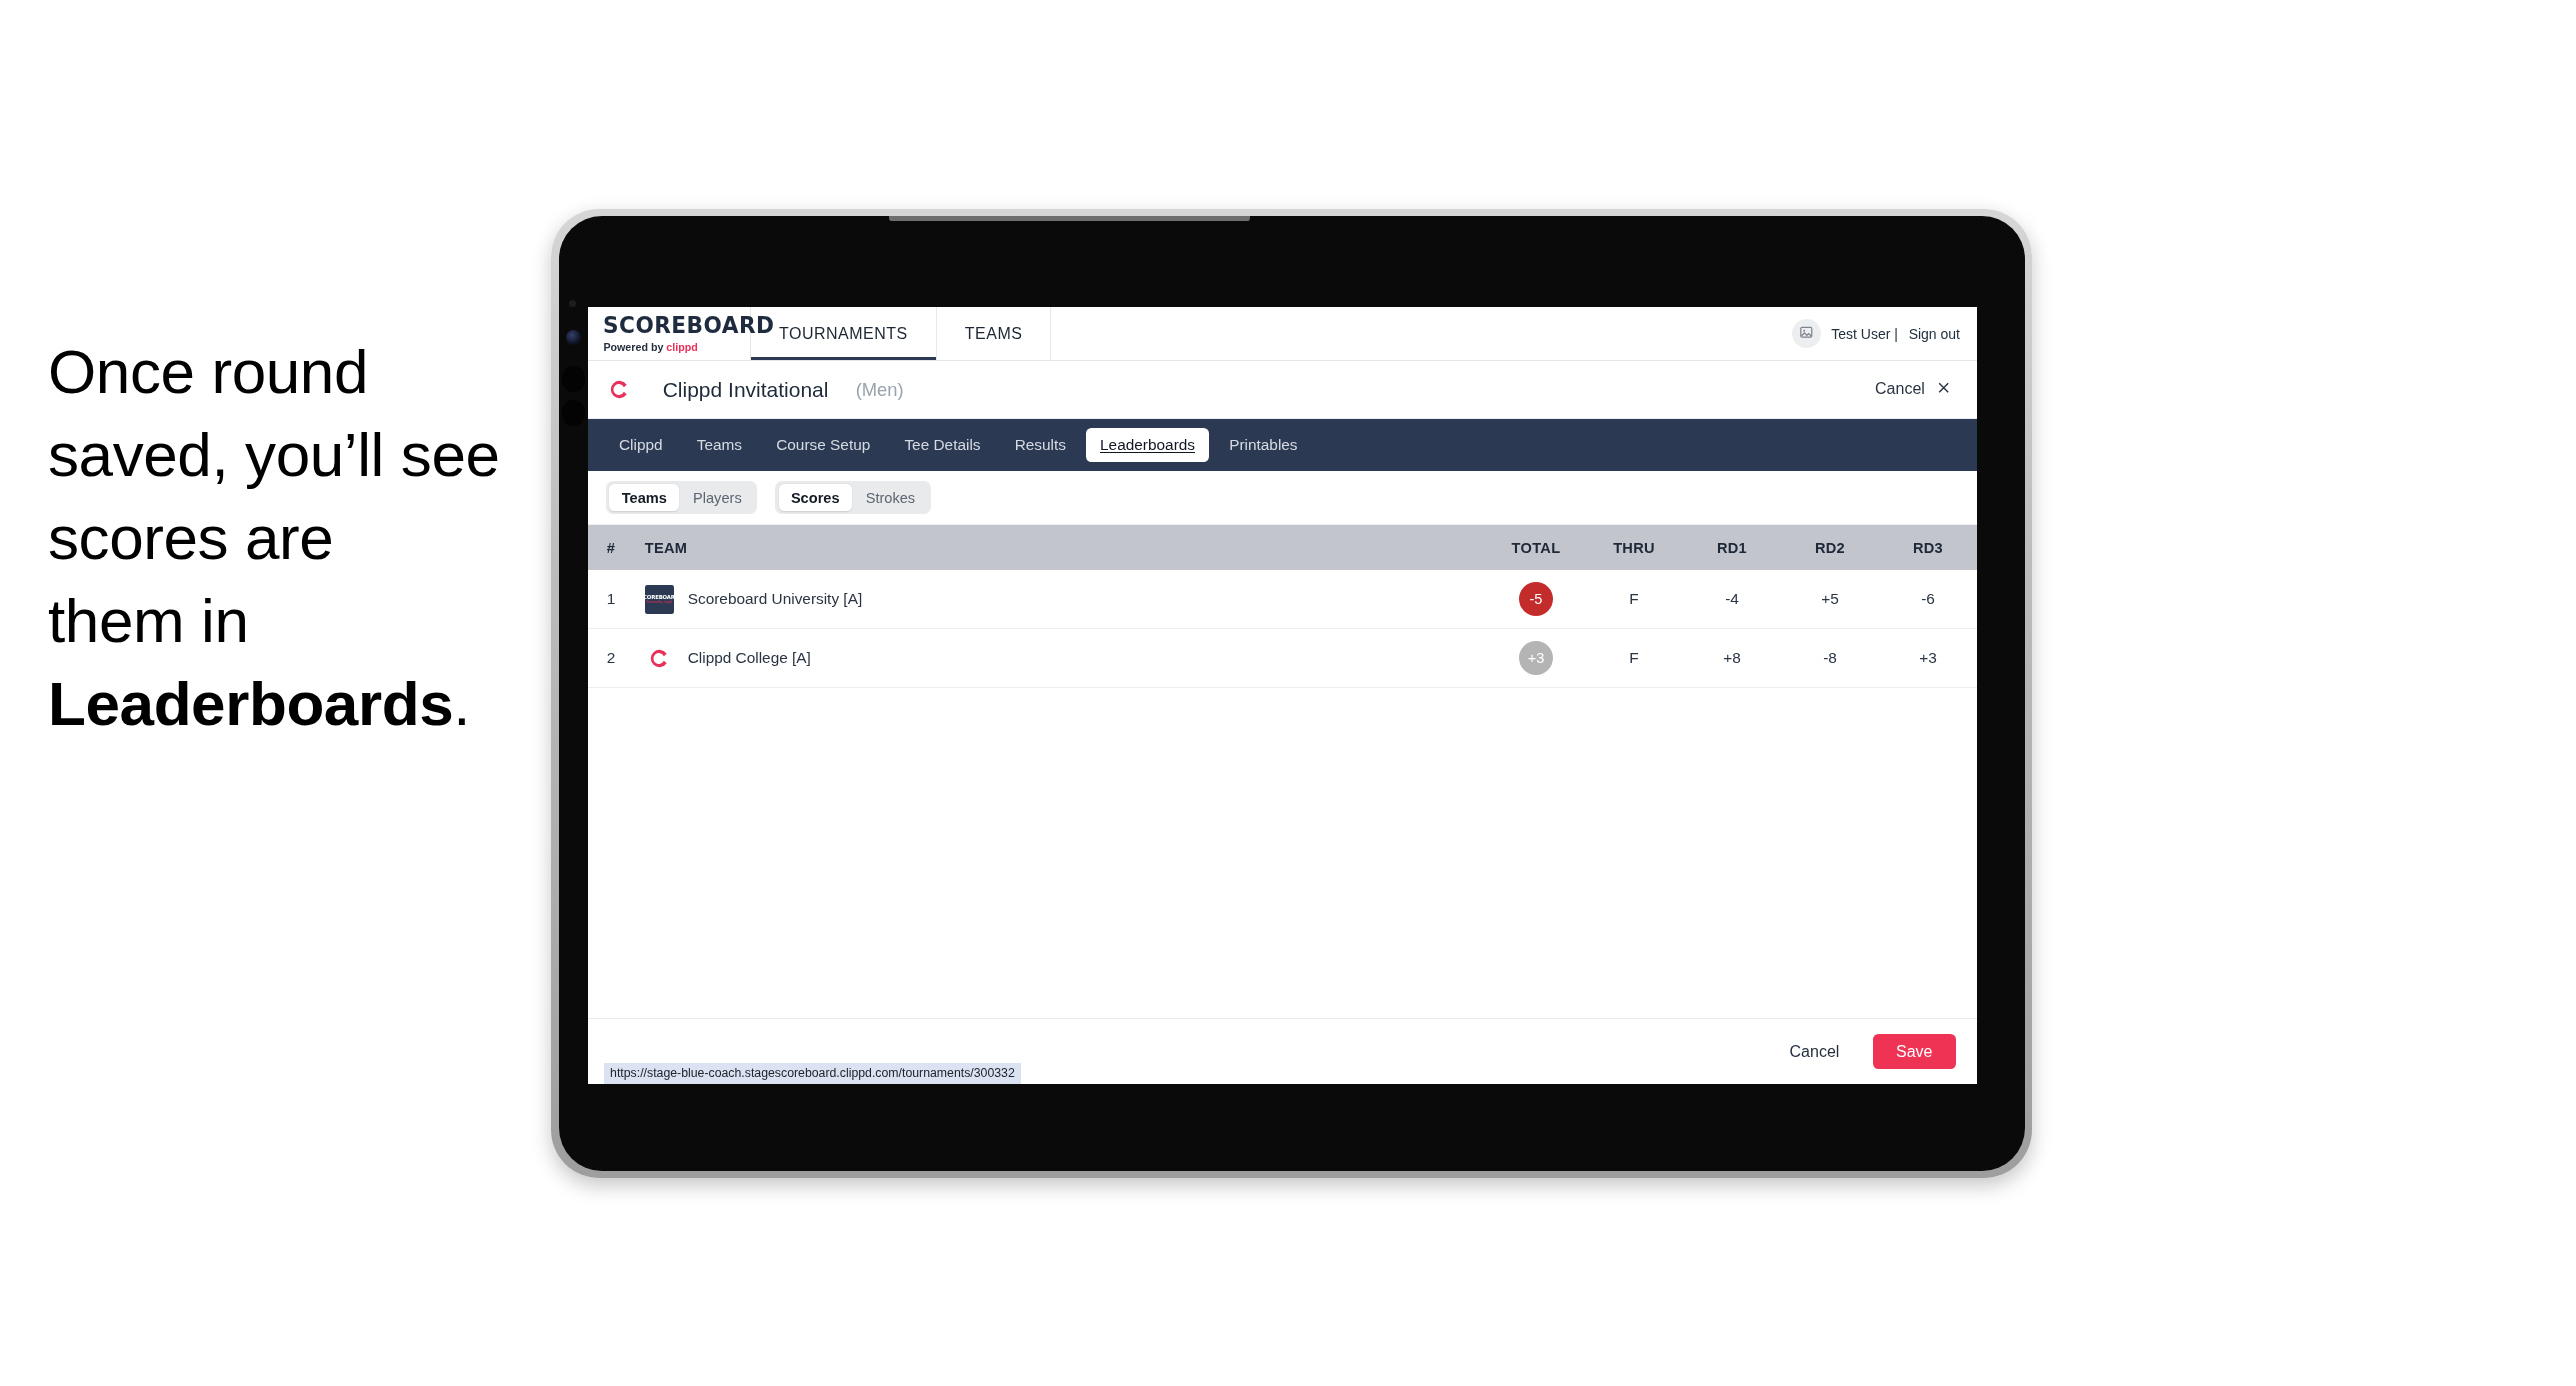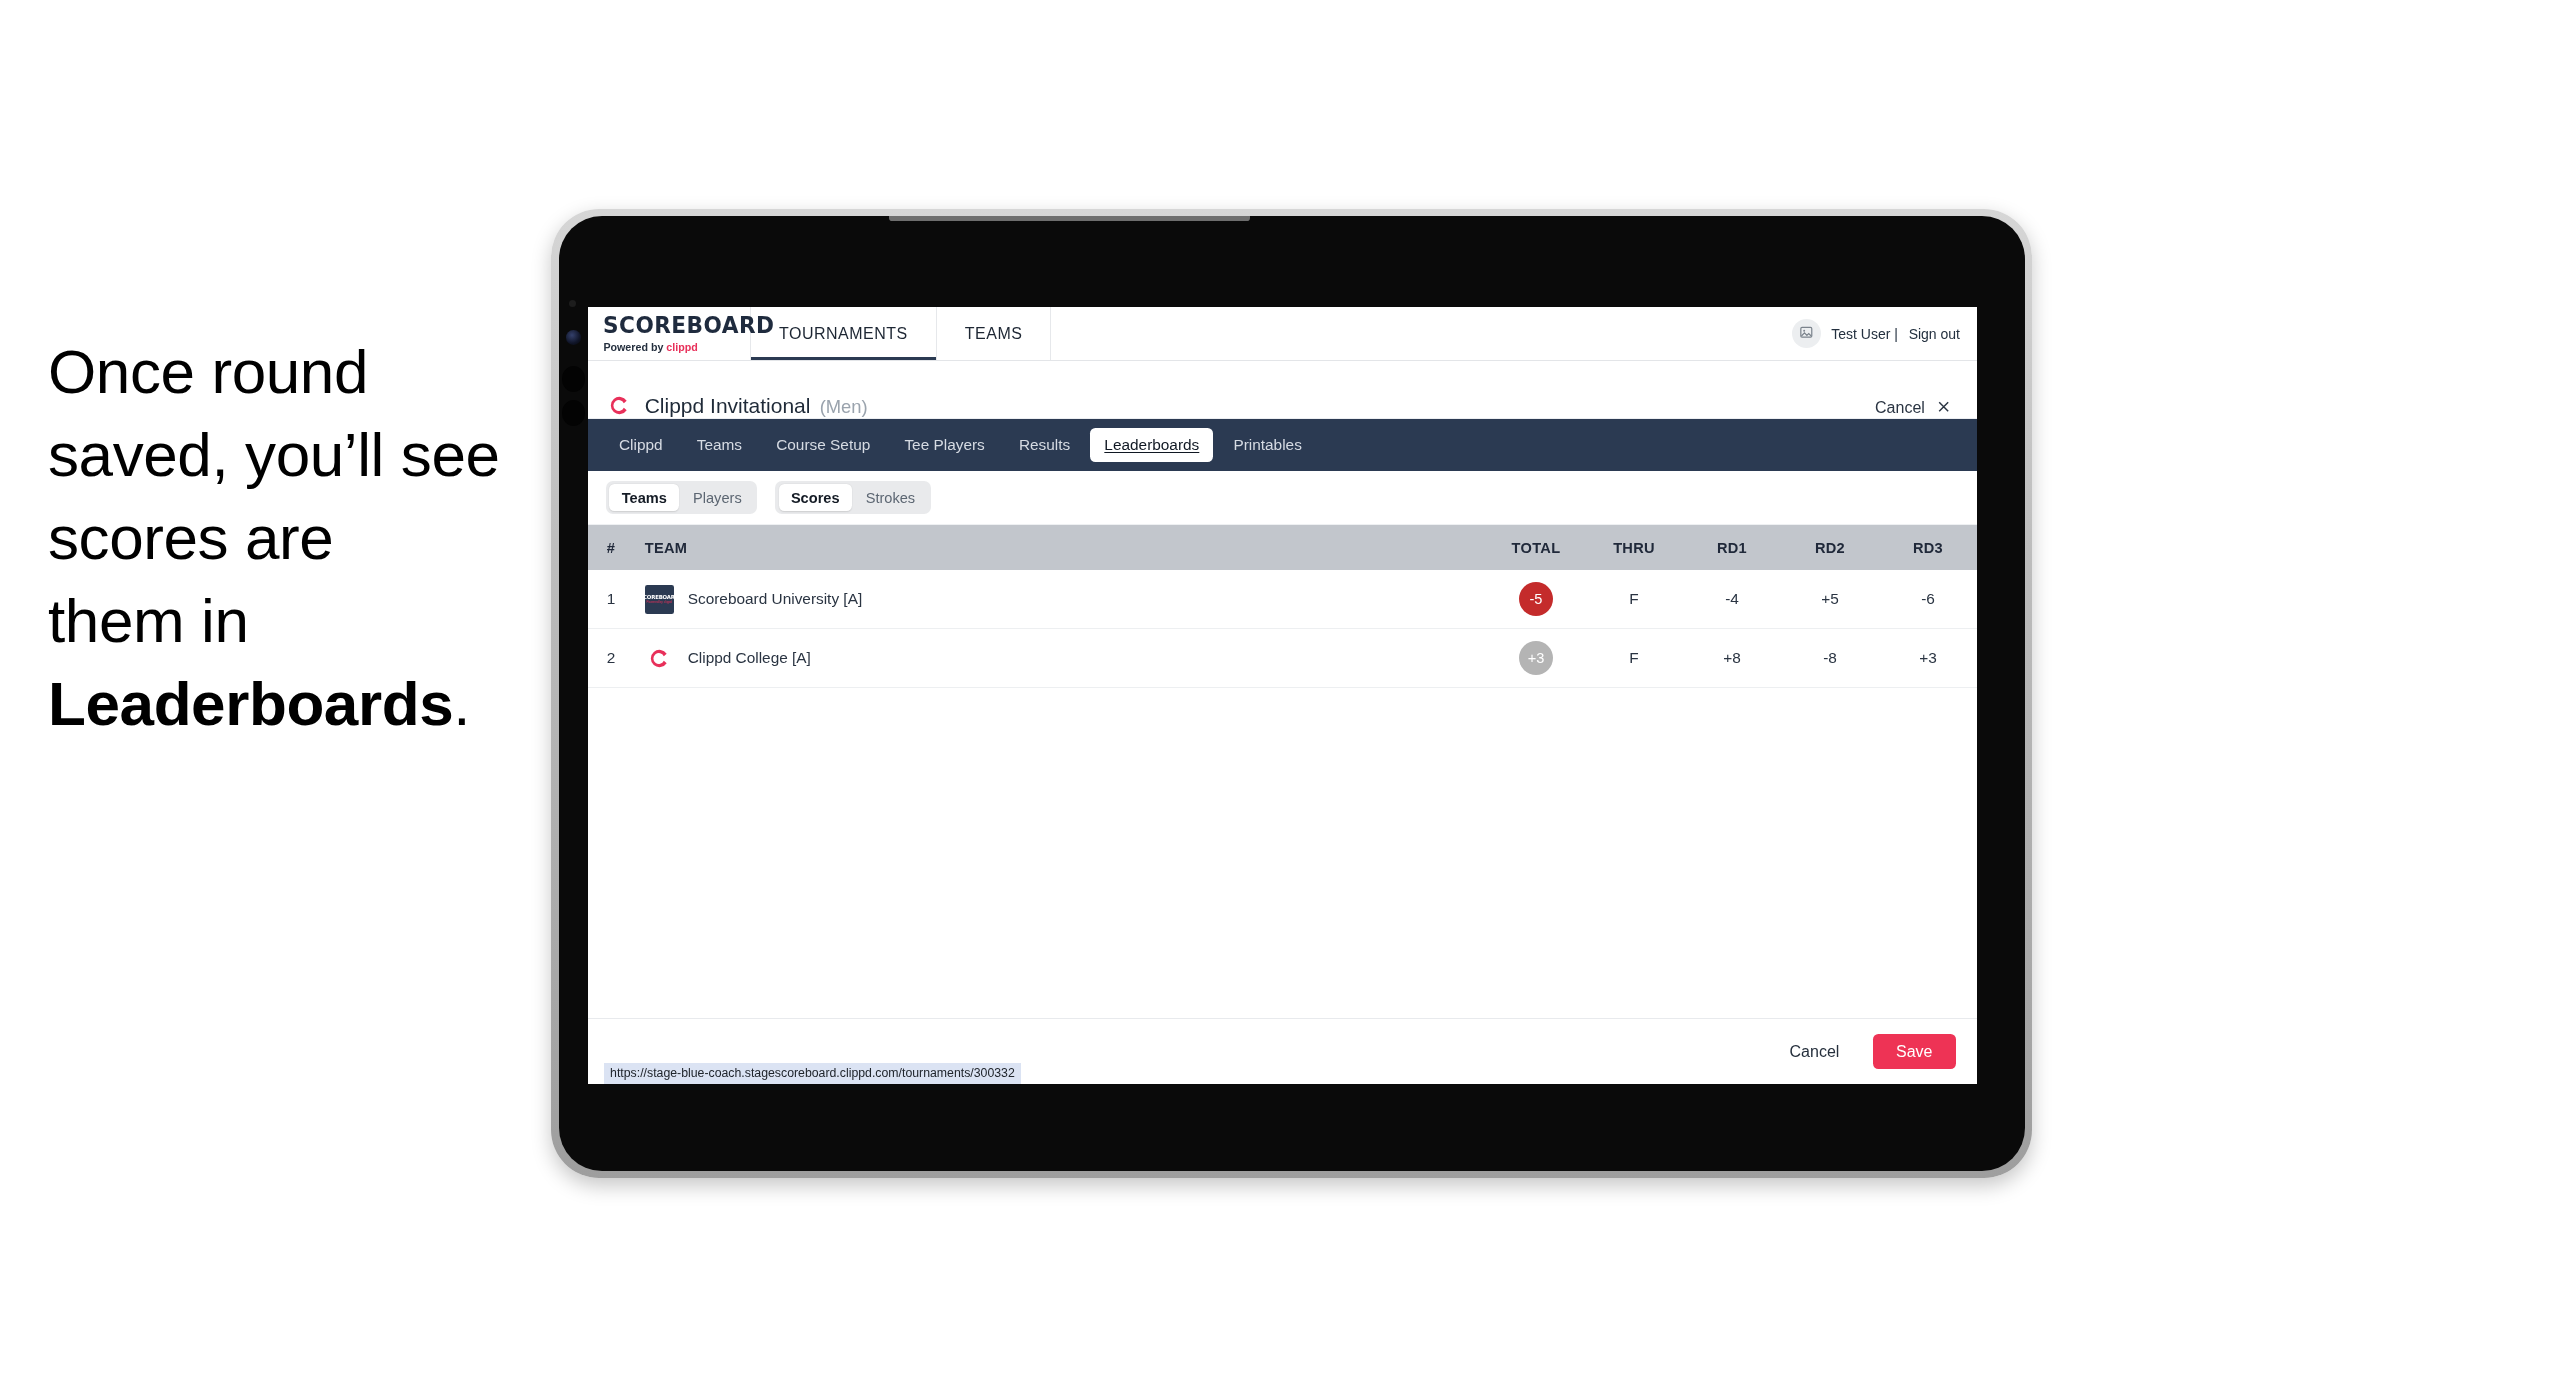--- a/index.html
+++ b/index.html
@@ -133,24 +133,25 @@
     width: 29px; height: 29px; border-radius: 50%;
     background: #eceef0;
     display: flex; align-items: center; justify-content: center;
   }
   #user-name { font-size: 14px; color: #23303f; }
   #signout { font-size: 14px; color: #23303f; cursor: pointer; }
 
   
   #tourn-head {
     height: 58px;
-    display: flex; align-items: flex-end;
+    display: flex; align-items: center;
     padding: 0 18.4px;
     border-bottom: 0.8px solid #eceef1;
     background: #fff;
+    gap: 18px;
   }
   #tourn-logo {
     width: 26px; height: 26px;
     display: flex; align-items: center; justify-content: center;
     margin-right: 12.3px;
   }
   #tourn-title { font-size: 21px; color: #1f2a38; }
   #tourn-gender { font-size: 18.4px; color: #9aa3ad; margin-left: 9.2px; }
   #tourn-cancel {
     margin-left: auto;
@@ -374,21 +375,21 @@
           <path d="M5 5 L19 19 M19 5 L5 19"></path>
         </svg>
       </span>
     </div>
   </div>
 
   <div id="tabstrip">
     <div class="tab"><span>Clippd</span></div>
     <div class="tab"><span>Teams</span></div>
     <div class="tab"><span>Course Setup</span></div>
-    <div class="tab"><span>Tee Players</span></div>
+    <div class="tab"><span>Tee Details</span></div>
     <div class="tab"><span>Results</span></div>
     <div class="tab active"><span>Leaderboards</span></div>
     <div class="tab"><span>Printables</span></div>
   </div>
 
   <div id="toggle-row">
     <div class="seg">
       <div class="opt active"><span>Teams</span></div>
       <div class="opt"><span>Players</span></div>
     </div>

